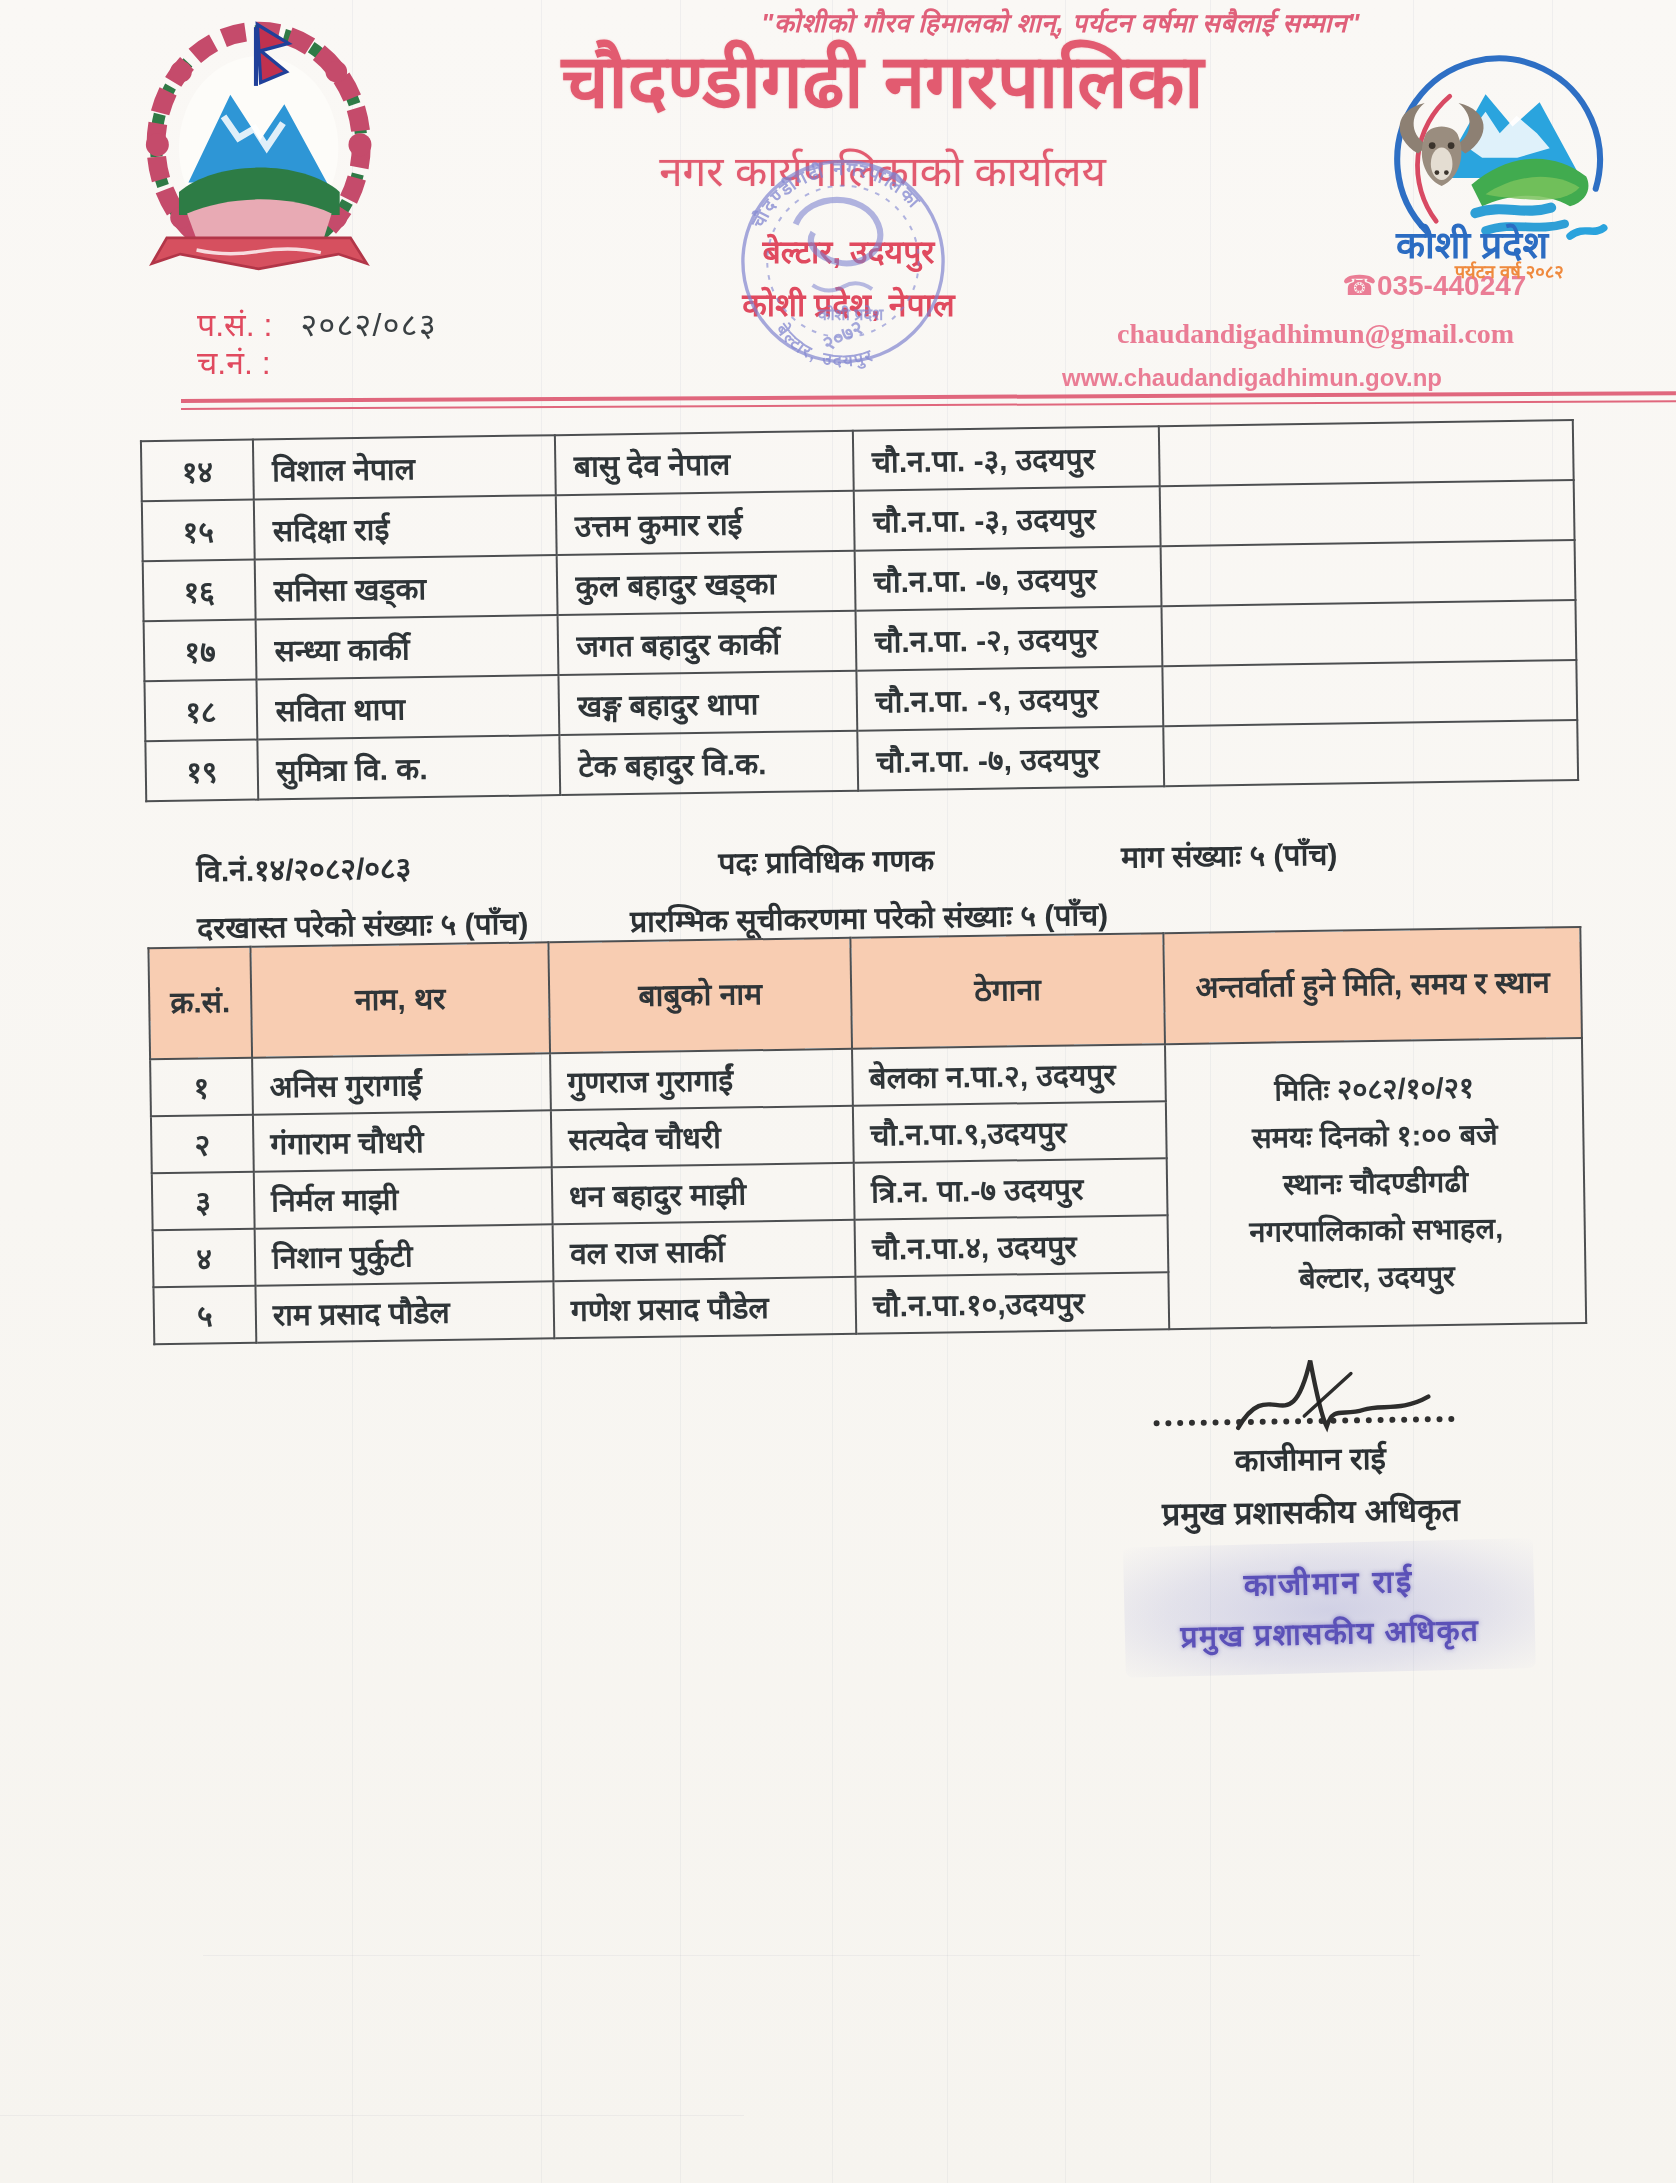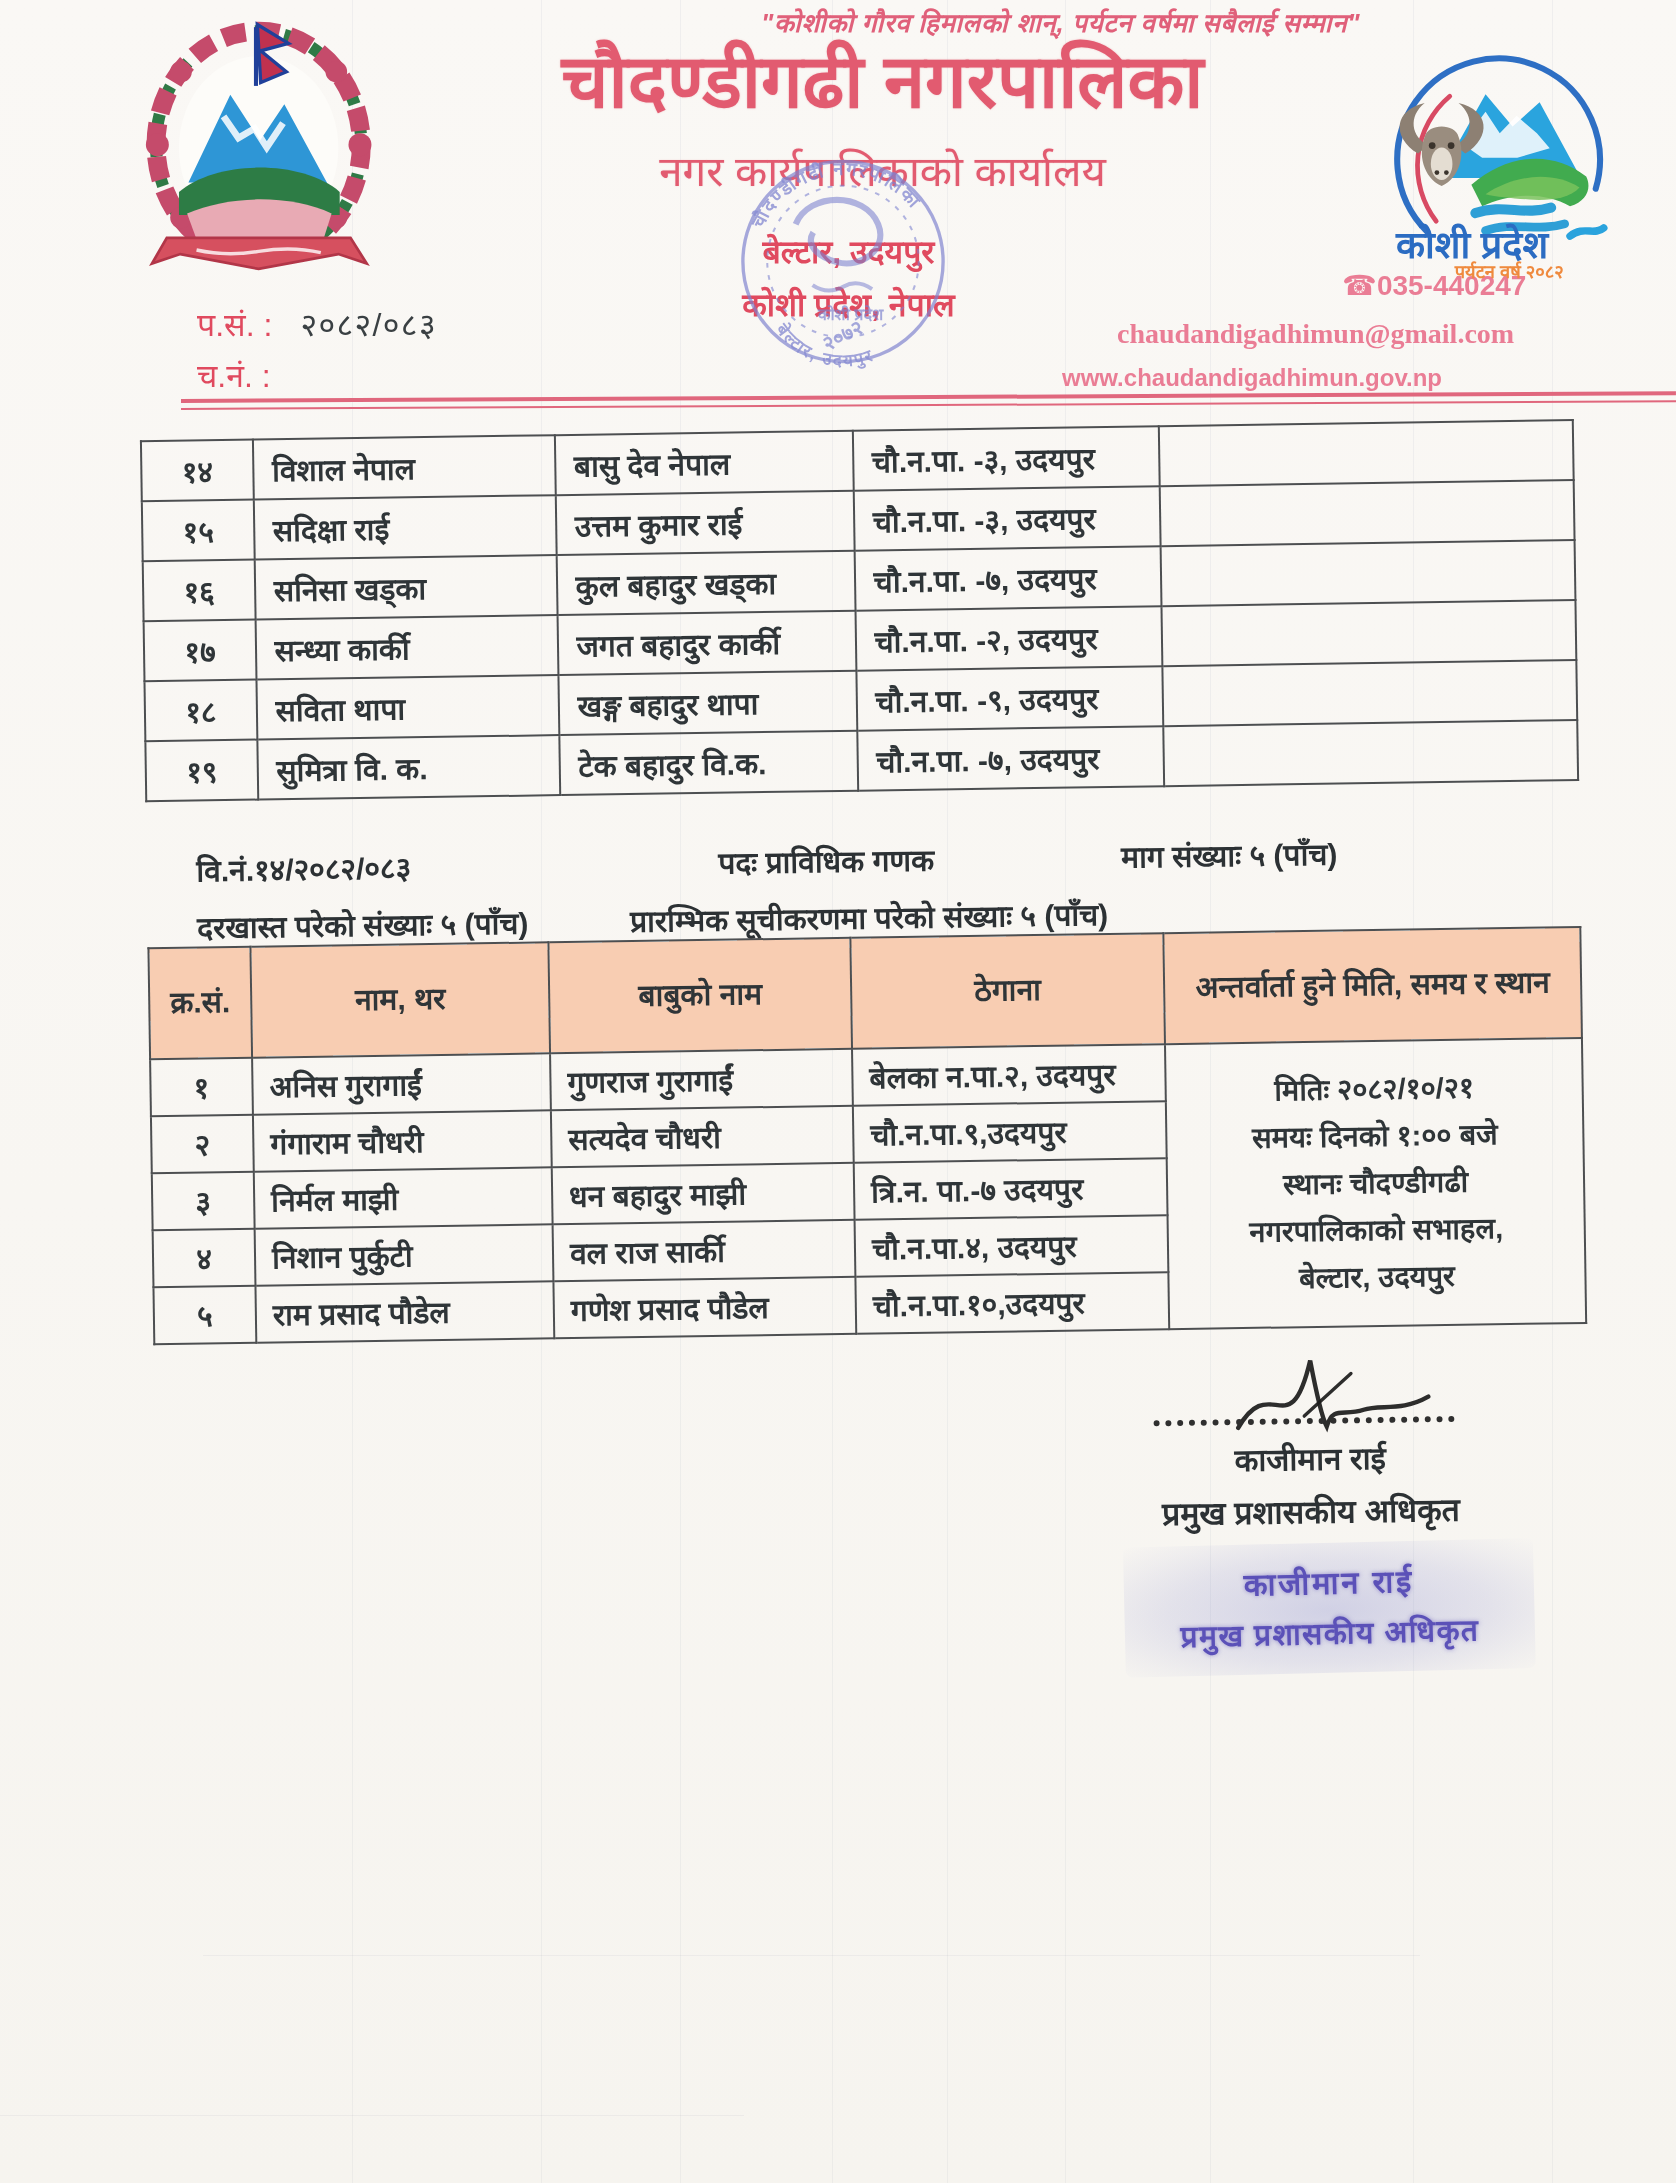--- a/index.html
+++ b/index.html
@@ -22,21 +22,21 @@
               text-shadow:0 0 2px rgba(226,91,112,.35);}
   .office-title{margin-top:19px;font-size:42px;font-weight:normal;color:#e25b70;white-space:nowrap;
               text-shadow:0 0 1.4px rgba(226,91,112,.3);}
   .addr-wrap{position:absolute;left:338px;top:229px;width:1021px;text-align:center;}
   .addr1{font-size:32px;font-weight:bold;color:#e04a5f;}
   .addr2{margin-top:10px;font-size:32px;font-weight:bold;color:#e04a5f;}
   .refline{position:absolute;left:197px;font-size:32px;font-weight:normal;white-space:nowrap;}
   .refline .lbl{color:#e04a5f;}
   .refline .val{color:#3a4043;margin-left:28px;letter-spacing:1.4px;}
   .ref-no{top:302px;}
-  .ch-no{top:353px;text-align:right;}
+  .ch-no{top:340px;text-align:right;}
   .contact{position:absolute;font-weight:bold;color:#ea7d95;white-space:nowrap;}
   .phone{left:1342px;top:269px;font-size:28px;}
   .email{left:1117px;top:318px;font-size:28px;font-family:Liberation Serif, serif;}
   .website{left:1062px;top:364px;font-size:24px;}
   .rule{position:absolute;left:181px;top:399px;width:1495px;height:5.4px;
         border-top:4.7px solid #e0677d;border-bottom:2px solid #e0677d;
         transform:rotate(-0.3deg);transform-origin:left center;}
   .emblem{position:absolute;left:122px;top:15px;}
   .koshi{position:absolute;left:1347px;top:32px;}
   .round-stamp{position:absolute;left:684px;top:116px;opacity:.9;}

